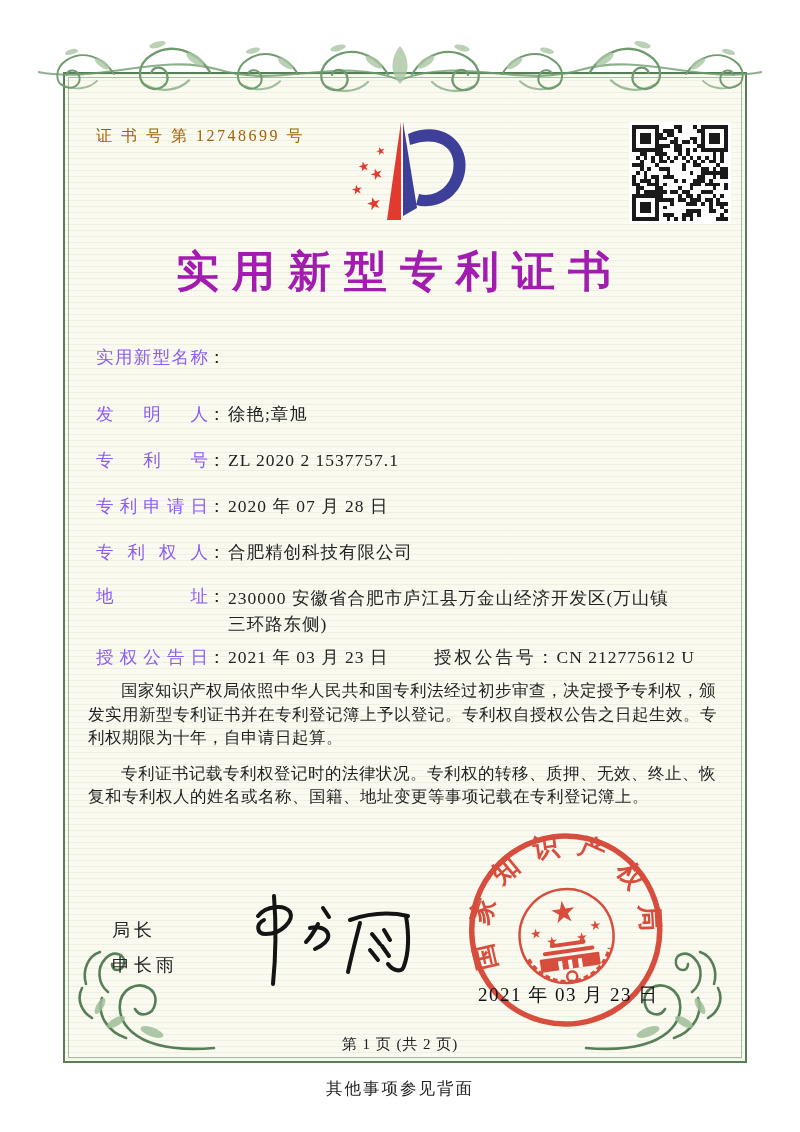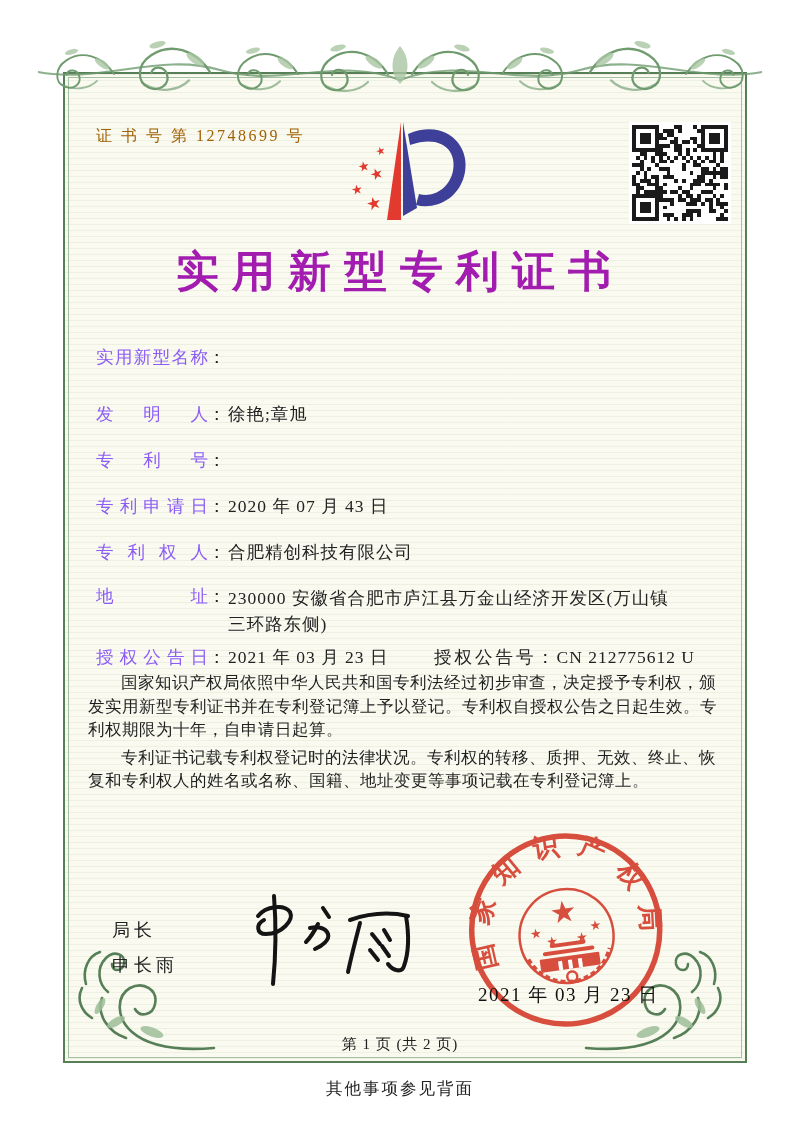--- a/index.html
+++ b/index.html
@@ -41,21 +41,21 @@
   .f-row.gap-lg{margin-bottom:34px;}
   .f-row.gap-md{margin-bottom:21px;}
   .f-row.gap-sm{margin-bottom:9px;margin-top:12px;}
   .f-label{display:inline-block;width:112px;flex:none;text-align:justify;text-align-last:justify;color:#8b5cf6;}
   .f-colon{flex:none;width:20px;}
   .f-value{letter-spacing:1px;color:#222;}
   .f-value.addr{max-width:452px;line-height:26px;}
   .f-value.w-fix{width:172px;flex:none;}
   .grant-label2{flex:none;letter-spacing:3px;margin-left:34px;}
   .paras{position:absolute;left:88px;top:667px;width:634px;font-size:16.5px;line-height:23.5px;color:#1f1f1f;}
-  .paras p{margin:4px 0 2px 0;text-indent:2em;letter-spacing:.5px;}
+  .paras p{margin:12px 0 2px 0;text-indent:2em;letter-spacing:.5px;}
   .sig-title{position:absolute;left:112px;top:918px;font-size:18px;letter-spacing:4px;color:#222;}
   .sig-name{position:absolute;left:112px;top:953px;font-size:18px;letter-spacing:4px;color:#222;}
   #signature{position:absolute;left:222px;top:882px;}
   #seal{position:absolute;left:452px;top:818px;}
   .seal-date{position:absolute;left:478px;top:982px;font-size:19px;letter-spacing:1.5px;color:#111;z-index:5;}
   .page-no{position:absolute;left:0;top:1035px;width:100%;text-align:center;font-size:15px;color:#222;letter-spacing:1px;}
   .back-note{position:absolute;left:0;top:1078px;width:100%;text-align:center;font-size:16.5px;letter-spacing:2px;color:#222;}
   .seal-ring-text{font-size:26px;font-weight:bold;letter-spacing:16px;fill:#d5402f;}
 </style>
 </head>
@@ -440,25 +440,26 @@
         <span class="f-colon">：</span>
     </div>
     <div class="f-row">
       <span class="f-label">发明人</span>
         <span class="f-colon">：</span>
         <span class="f-value">徐艳;章旭</span>
     </div>
     <div class="f-row">
       <span class="f-label">专利号</span>
         <span class="f-colon">：</span>
+        <span class="f-value">ZL 2020 2 1537757.1</span>
     </div>
     <div class="f-row">
       <span class="f-label">专利申请日</span>
         <span class="f-colon">：</span>
-        <span class="f-value">2020 年 07 月 43 日</span>
+        <span class="f-value">2020 年 07 月 28 日</span>
     </div>
     <div class="f-row gap-md">
       <span class="f-label">专利权人</span>
         <span class="f-colon">：</span>
         <span class="f-value">合肥精创科技有限公司</span>
     </div>
     <div class="f-row gap-sm">
       <span class="f-label">地址</span>
         <span class="f-colon">：</span>
         <span class="f-value addr">230000 安徽省合肥市庐江县万金山经济开发区(万山镇三环路东侧)</span>

